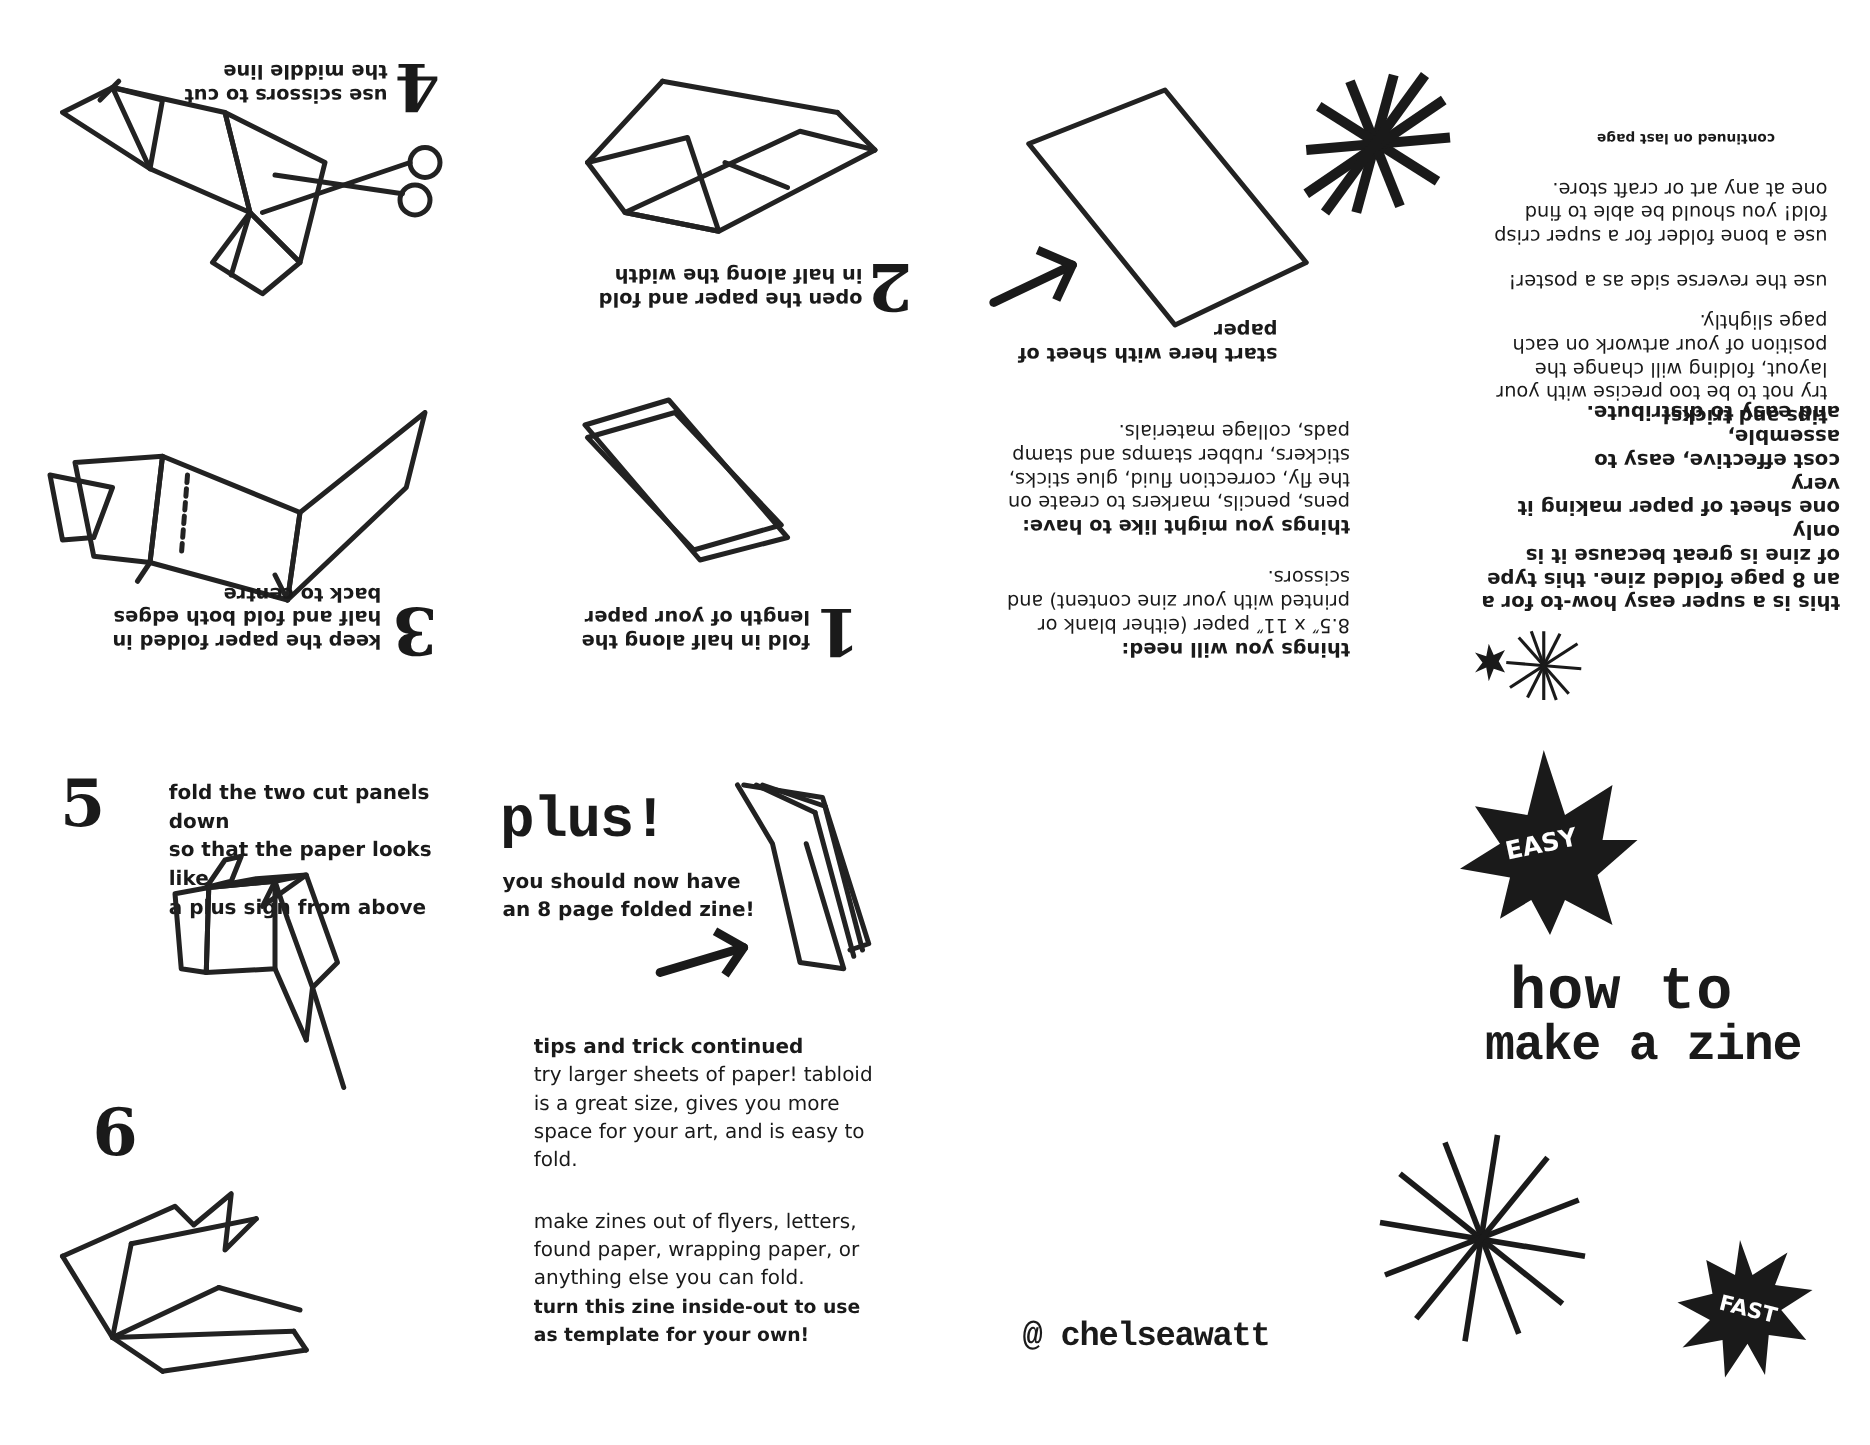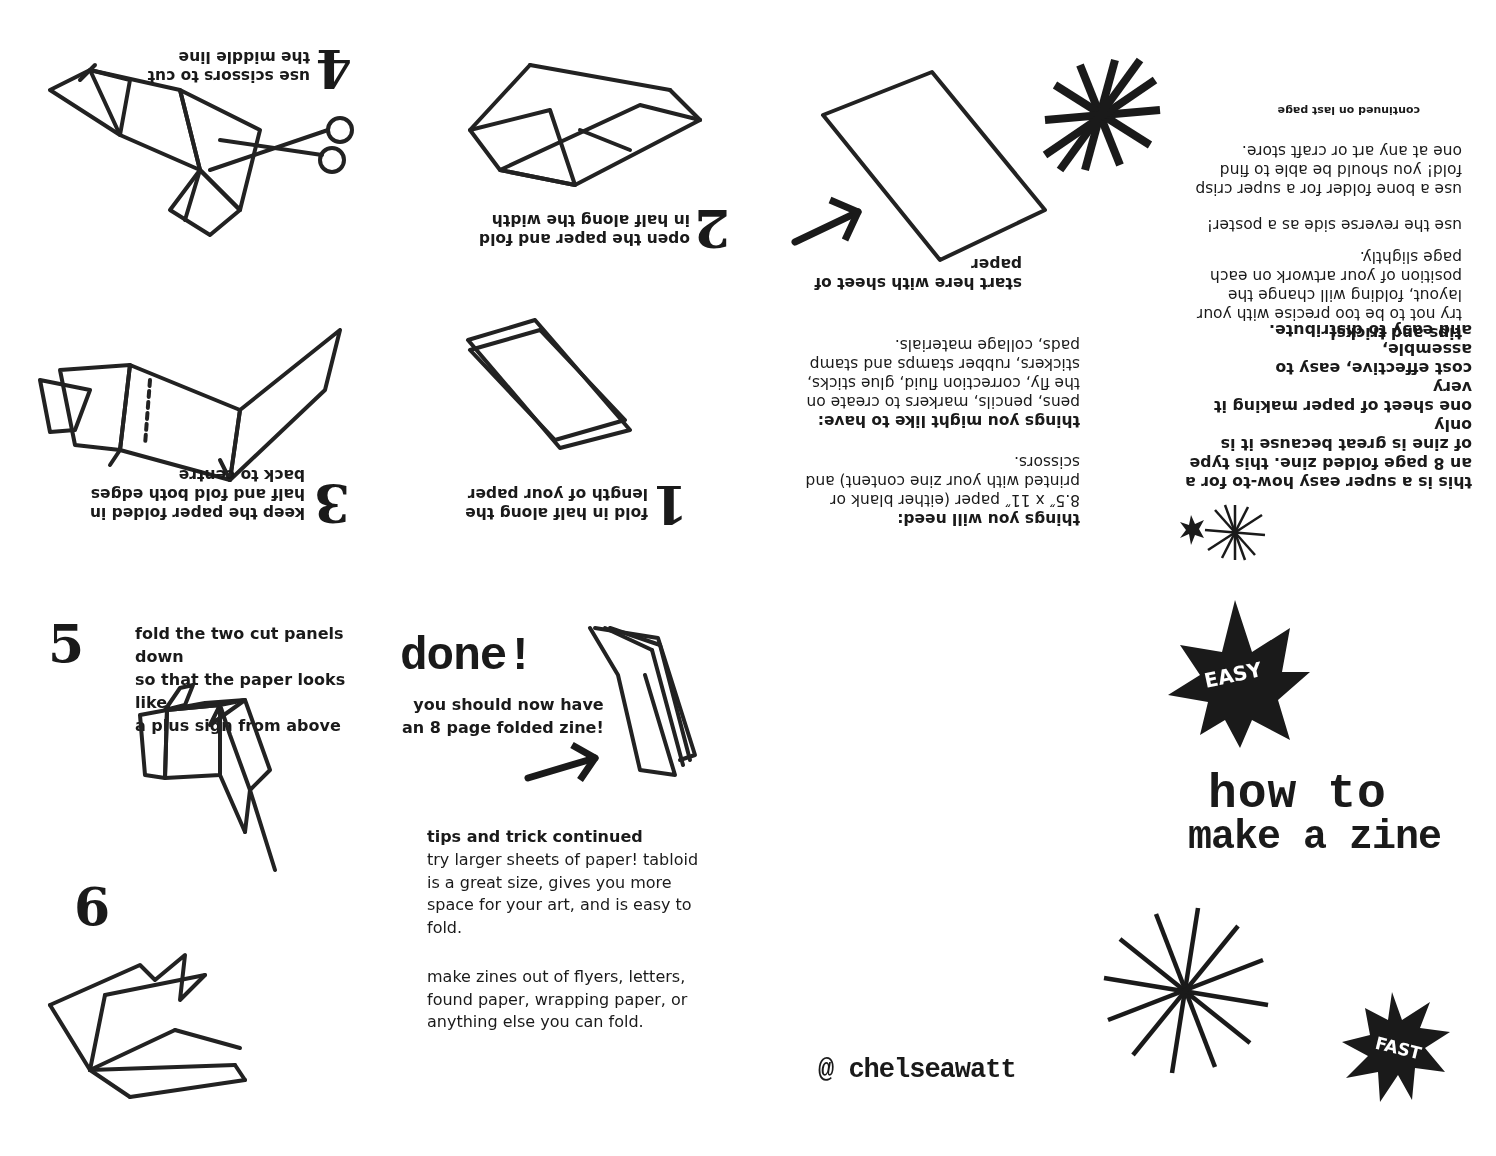--- a/index.html
+++ b/index.html
@@ -170,22 +170,22 @@
       <line x1="145" y1="430" x2="210" y2="448"></line>
       <line x1="60" y1="470" x2="205" y2="465"></line>
       <line x1="205" y1="465" x2="215" y2="480"></line>
       <line x1="60" y1="470" x2="100" y2="497"></line>
       <line x1="100" y1="497" x2="215" y2="480"></line>
     </g>
   </svg>
 </div>
 
 <div class="abs" style="left:390px;top:610px;width:330px;height:480px;">
-  <div class="abs typew bold" style="left:10px;top:22px;font-size:46px;line-height:50px;letter-spacing:-1px;">done!</div>
-  <div class="abs txt bold" style="left:12px;top:83px;font-size:16px;line-height:23px;text-align:right;">you should now have
+  <div class="abs typew bold" style="left:10px;top:22px;font-size:46px;line-height:50px;letter-spacing:-1px;">plus!</div>
+  <div class="abs txt bold" style="left:12px;top:83px;font-size:16px;line-height:23px;">you should now have
 an 8 page folded zine!</div>
   <svg class="abs" style="left:0;top:0;" width="330" height="480" viewBox="0 0 330 480">
     <g>
       <line x1="138" y1="168" x2="205" y2="148" stroke="#1a1a1a" stroke-width="7" stroke-linecap="round"></line>
       <polyline points="182,135 205,148 190,170" fill="none" stroke="#1a1a1a" stroke-width="7" stroke-linejoin="round"></polyline>
     </g>
     <g class="sk" stroke-width="3">
       <polyline points="200,18 228,65 250,160 285,165 255,65"></polyline>
       <polyline points="205,18 268,28 305,145 290,150"></polyline>
       <line x1="215" y1="18" x2="262" y2="40"></line>
@@ -195,20 +195,22 @@
     </g>
   </svg>
   <div class="abs txt bold" style="left:37px;top:216px;font-size:16px;line-height:22.5px;">tips and trick continued</div>
   <div class="abs body-txt" style="left:37px;top:239px;">try larger sheets of paper! tabloid
 is a great size, gives you more
 space for your art, and is easy to
 fold.</div>
   <div class="abs body-txt" style="left:37px;top:356px;">make zines out of flyers, letters,
 found paper, wrapping paper, or
 anything else you can fold.</div>
+  <div class="abs txt bold" style="left:37px;top:424px;font-size:15px;line-height:22.5px;">turn this zine inside-out to use
+as template for your own!</div>
 </div>
 
 <div class="abs" style="left:780px;top:600px;width:360px;height:520px;">
   <div class="abs typew" style="left:38px;top:455px;font-size:27px;letter-spacing:-1px;font-weight:bold;">@ chelseawatt</div>
 </div>
 
 <div class="abs" style="left:1150px;top:590px;width:330px;height:520px;">
   <svg class="abs" style="left:0;top:0;" width="330" height="520" viewBox="0 0 330 520">
     <polygon fill="#1a1a1a" points="85,10 102,62 140,38 132,82 160,82 128,110 140,150 102,130 90,158 75,130 50,145 58,112 18,105 50,85 30,55 72,62"></polygon>
   </svg>

